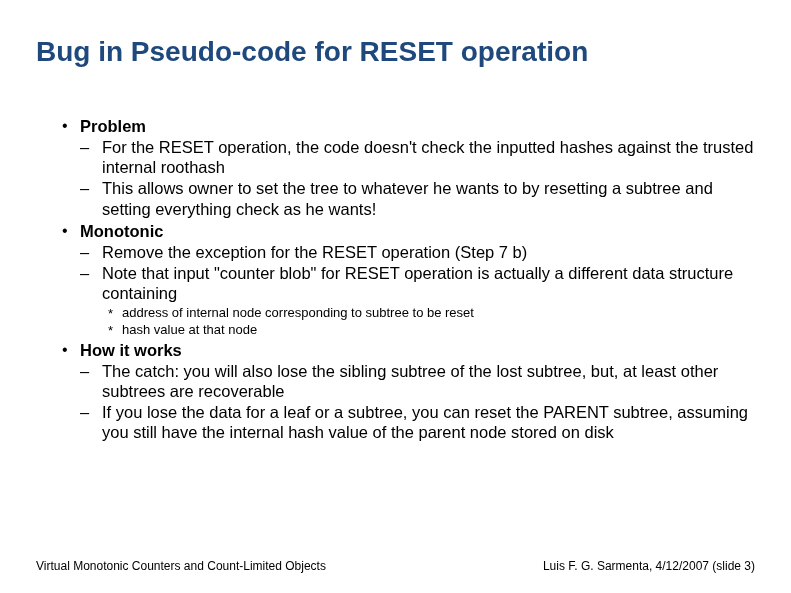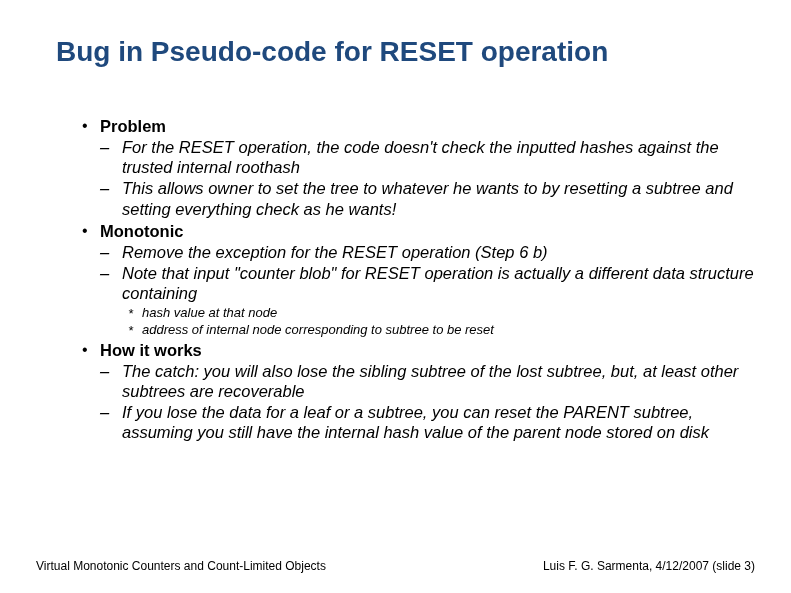--- a/index.html
+++ b/index.html
@@ -7,21 +7,21 @@
     width: 791px;
     height: 593px;
     background: #fff;
     font-family: Arial, Helvetica, sans-serif;
     color: #000;
     position: relative;
   }
   .slide {
     width: 100%;
     height: 100%;
-    padding: 36px 36px 0 56px;
+    padding: 36px 36px 0 36px;
     position: relative;
   }
   .title {
     color: #1f497d;
     font-size: 28px;
     font-weight: bold;
     margin-bottom: 48px;
   }
   .content {
     padding-left: 26px;
@@ -32,21 +32,21 @@
   .lvl1 > li { position: relative; padding-left: 18px; margin-bottom: 2px; }
   .lvl1 > li::before {
     content: "•";
     position: absolute;
     left: 0;
     top: 0;
     font-size: 16px;
   }
   .lvl1 > li > .label { font-weight: bold; }
   .lvl2 { margin-top: 1px; }
-  .lvl2 > li { position: relative; padding-left: 22px; margin-bottom: 1px; font-style: italic; }
+  .lvl2 > li { position: relative; padding-left: 22px; margin-bottom: 1px; }
   .lvl2 > li::before {
     content: "–";
     position: absolute;
     left: 0;
     top: 0;
   }
   .lvl3 { margin-top: 2px; font-size: 13px; padding-left: 6px; }
   .lvl3 > li { position: relative; padding-left: 14px; margin-bottom: 1px; }
   .lvl3 > li::before {
     content: "*";
@@ -78,26 +78,26 @@
         <span class="label">Problem</span>
         <ul class="lvl2">
           <li><span>For the RESET operation, the code doesn't check the inputted hashes against the trusted internal roothash</span></li>
           <li><span>This allows owner to set the tree to whatever he wants to by resetting a subtree and setting everything check as he wants!</span></li>
         </ul>
       </li>
 
       <li>
         <span class="label">Monotonic</span>
         <ul class="lvl2">
-          <li><span>Remove the exception for the RESET operation (Step 6 b)</span></li>
+          <li><span>Remove the exception for the RESET operation (Step 7 b)</span></li>
           <li>
             <span>Note that input "counter blob" for RESET operation is actually a different data structure containing</span>
             <ul class="lvl3">
+              <li><span>address of internal node corresponding to subtree to be reset</span></li>
               <li><span>hash value at that node</span></li>
-              <li><span>address of internal node corresponding to subtree to be reset</span></li>
             </ul>
           </li>
         </ul>
       </li>
 
       <li>
         <span class="label">How it works</span>
         <ul class="lvl2">
           <li><span>The catch: you will also lose the sibling subtree of the lost subtree, but, at least other subtrees are recoverable</span></li>
           <li><span>If you lose the data for a leaf or a subtree, you can reset the PARENT subtree, assuming you still have the internal hash value of the parent node stored on disk</span></li>

